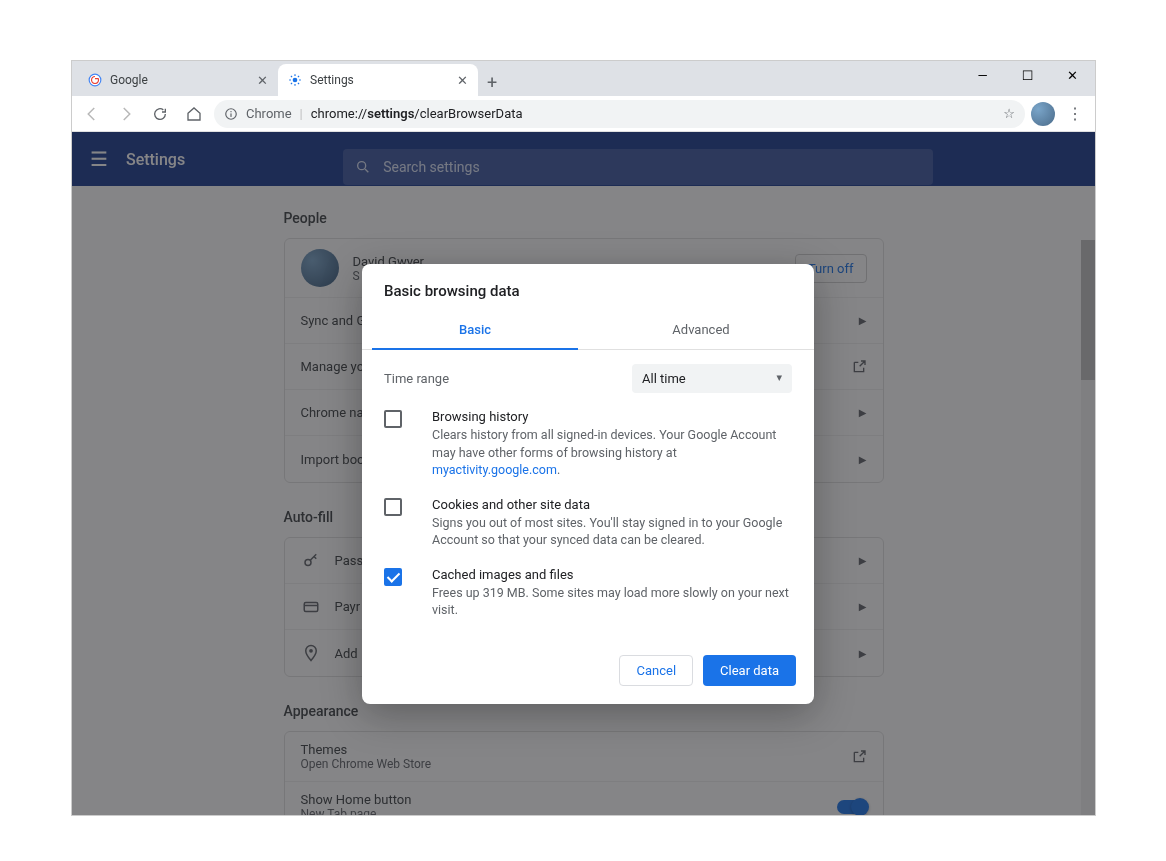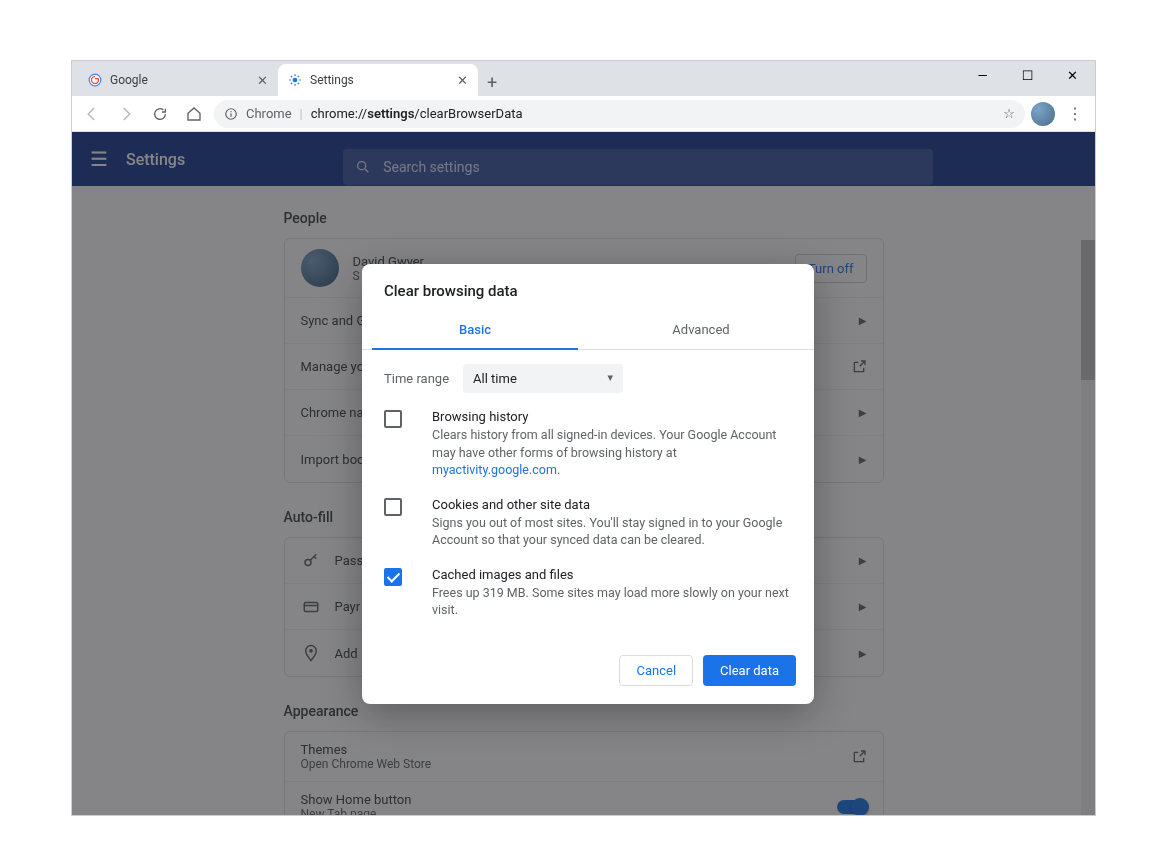--- a/index.html
+++ b/index.html
@@ -43,21 +43,21 @@
   .toggle { margin-left:auto; width:30px; height:14px; background:#1a73e8; border-radius:7px; position:relative;}
   .toggle::after{content:"";position:absolute;right:-2px;top:-2px;width:18px;height:18px;border-radius:50%;background:#1a73e8;box-shadow:0 1px 3px rgba(0,0,0,0.3);}
   .scrim { position: absolute; inset: 0; background: rgba(32,33,36,0.55); }
   .dialog { position: absolute; width: 452px; left: 290px; top: 132px; background: #fff; border-radius: 8px; box-shadow: 0 10px 40px rgba(0,0,0,0.3); overflow: hidden; z-index: 10; }
   .dialog-title { padding: 18px 22px 10px; font-size: 15px; color: #202124; font-weight: 500; }
   .dialog-tabs { display: flex; border-bottom: 1px solid #e0e0e0; }
   .dialog-tab { flex: 1; text-align: center; padding: 12px 0; font-size: 13px; color: #5f6368; cursor: pointer; position:relative;}
   .dialog-tab.active { color: #1a73e8; font-weight: 500; }
   .dialog-tab.active::after{content:"";position:absolute;left:10px;right:10px;bottom:-1px;height:2px;background:#1a73e8;}
   .dialog-body { padding: 14px 22px 6px; }
-  .time-row { display: flex; align-items: center; gap: 14px; margin-bottom: 16px; font-size: 13px; color: #5f6368;}
+  .time-row { display: flex; align-items: center; gap: 14px; margin-bottom: 16px; font-size: 13px; color: #5f6368; justify-content: space-between;}
   .select { background: #f1f3f4; border-radius: 4px; padding: 7px 32px 7px 10px; font-size: 13px; color: #202124; position: relative; min-width: 160px; cursor:pointer;}
   .select::after { content: "▾"; position: absolute; right: 10px; top: 7px; color: #5f6368; font-size:11px;}
   .check-row { display: flex; gap: 30px; margin-bottom: 18px; }
   .checkbox { width: 18px; height: 18px; border: 2px solid #5f6368; border-radius: 2px; flex-shrink: 0; margin-top: 1px; position:relative; cursor:pointer;}
   .checkbox.checked { background: #1a73e8; border-color: #1a73e8; }
   .checkbox.checked::after { content: ""; position: absolute; left: 4px; top: 0px; width: 5px; height: 10px; border: solid #fff; border-width: 0 2px 2px 0; transform: rotate(45deg);}
   .check-text .ct-title { font-size: 13px; color: #202124; margin-bottom: 2px;}
   .check-text .ct-desc { font-size: 12.5px; color: #5f6368; line-height: 1.4;}
   .link { color: #1a73e8; }
   .dialog-footer { display: flex; justify-content: flex-end; gap: 10px; padding: 12px 18px 18px; }
@@ -256,21 +256,21 @@
         </div>
         <div class="scroll-track">
             <div class="scroll-thumb"></div>
           </div>
       </div>
     </div>
 
     <div class="scrim"></div>
 
     <div class="dialog">
-      <div class="dialog-title">Clear browsing data</div>
+      <div class="dialog-title">Basic browsing data</div>
       <div class="dialog-tabs">
         <div class="dialog-tab active">Basic</div>
         <div class="dialog-tab">Advanced</div>
       </div>
       <div class="dialog-body">
         <div class="time-row">
           <span>Time range</span>
           <div class="select">
             <span>All time</span>
           </div>

